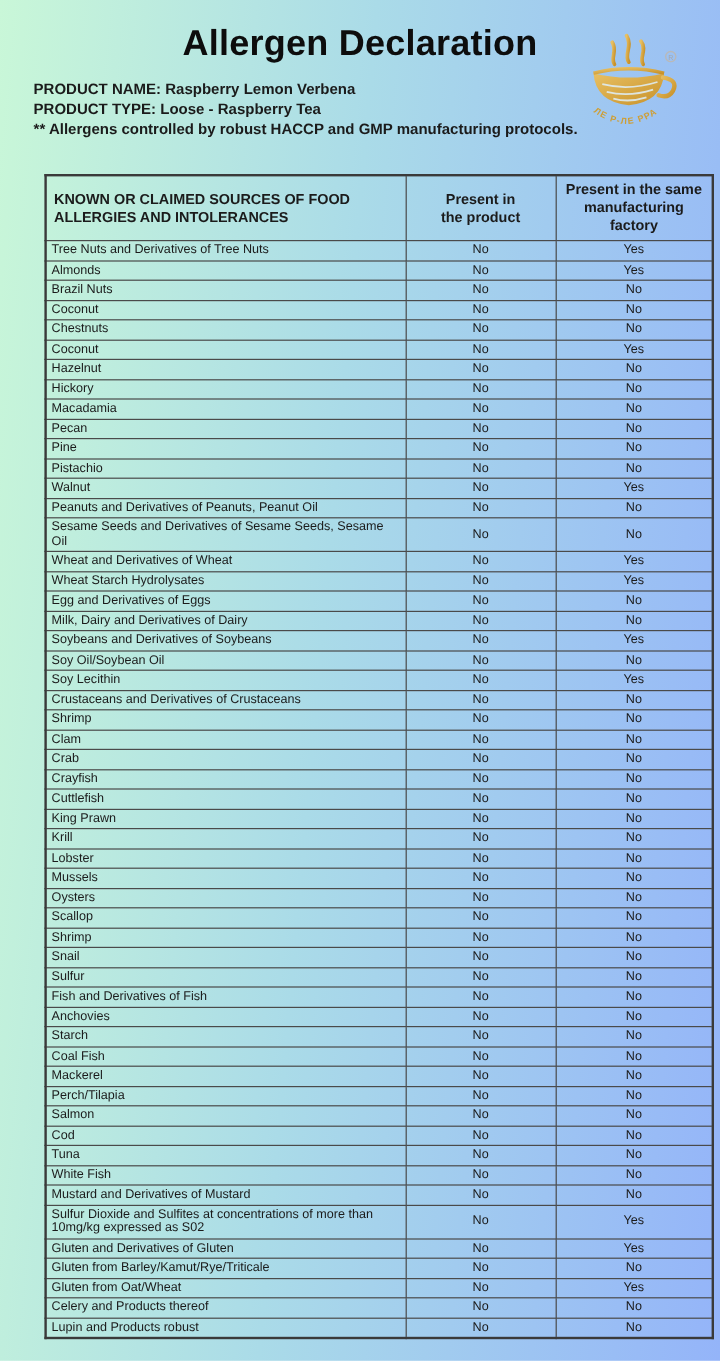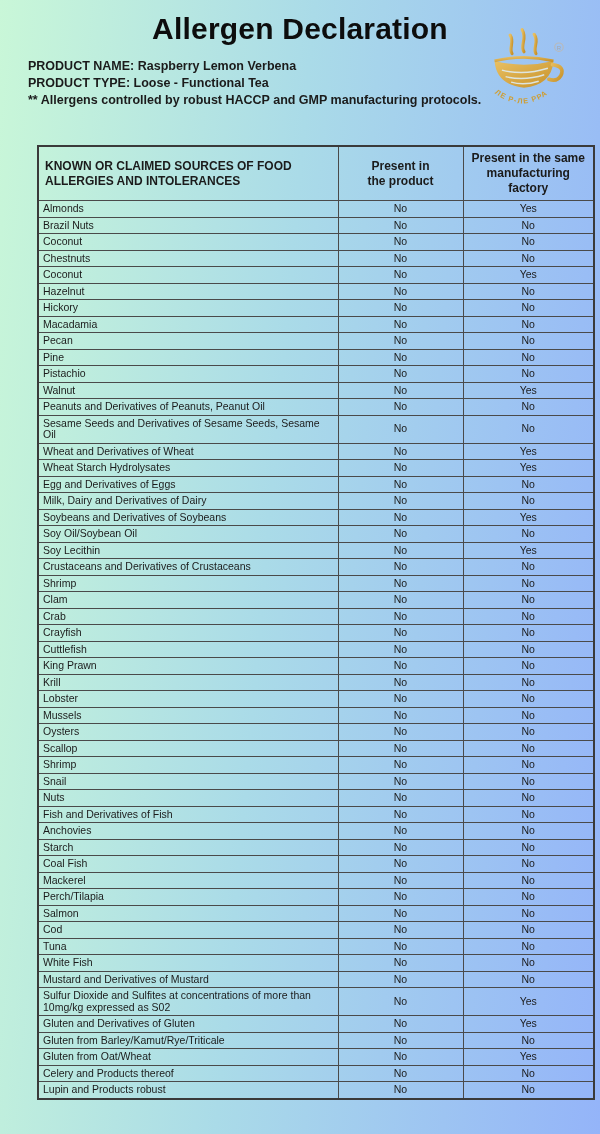--- a/index.html
+++ b/index.html
@@ -6,21 +6,21 @@
   body{
     width:600px;height:1134px;
     background:linear-gradient(95deg,#c9f7d8 0%,#aadbe8 45%,#94b4f9 100%);
     font-family:"Liberation Sans",sans-serif;
     color:#1b1b1b;
     overflow:hidden;
     position:relative;
   }
   .title{
     margin:0;
-    padding-top:12px;
+    padding-top:20px;
     text-align:center;
     font-size:30px;
     font-weight:700;
     letter-spacing:.2px;
     color:#0d0d0d;
   }
   .logo{
     position:absolute;
     top:26px;right:30px;
     width:92px;height:92px;
@@ -101,21 +101,21 @@
 
   <path d="M81 42 Q95 44 90 54 Q86 61 77 58" fill="none" stroke="url(#gold)" stroke-width="4" stroke-linecap="round"></path>
 
   <text font-size="8" fill="#cf9e33" font-weight="bold" letter-spacing="1.2" font-family="'Liberation Sans',sans-serif">
     <textPath href="#arcPath" startOffset="6%" id="logo-arc-textpath">ЛЕ Р-ЛЕ РРА</textPath>
   </text>
 </svg>
 
 <div class="product-info">
   <div>PRODUCT NAME: Raspberry Lemon Verbena</div>
-  <div>PRODUCT TYPE: Loose - Functional Tea</div>
+  <div>PRODUCT TYPE: Loose - Raspberry Tea</div>
   <div>** Allergens controlled by robust HACCP and GMP manufacturing protocols.</div>
 </div>
 
 <table class="allergen">
   <colgroup>
       <col class="c1">
       <col class="c2">
       <col class="c3">
     </colgroup>
   <thead>
@@ -123,20 +123,25 @@
       <th class="src-hdr">KNOWN OR CLAIMED SOURCES OF FOOD ALLERGIES AND INTOLERANCES</th>
       <th class="center-hdr">Present in
 the product</th>
       <th class="center-hdr">Present in the same
 manufacturing
 factory</th>
     </tr>
   </thead>
   <tbody>
       <tr>
+        <td class="allergen-name">Tree Nuts and Derivatives of Tree Nuts</td>
+        <td class="val">No</td>
+        <td class="val">Yes</td>
+      </tr>
+      <tr>
         <td class="allergen-name">Almonds</td>
         <td class="val">No</td>
         <td class="val">Yes</td>
       </tr>
       <tr>
         <td class="allergen-name">Brazil Nuts</td>
         <td class="val">No</td>
         <td class="val">No</td>
       </tr>
       <tr>
@@ -298,21 +303,21 @@
         <td class="allergen-name">Shrimp</td>
         <td class="val">No</td>
         <td class="val">No</td>
       </tr>
       <tr>
         <td class="allergen-name">Snail</td>
         <td class="val">No</td>
         <td class="val">No</td>
       </tr>
       <tr>
-        <td class="allergen-name">Nuts</td>
+        <td class="allergen-name">Sulfur</td>
         <td class="val">No</td>
         <td class="val">No</td>
       </tr>
       <tr>
         <td class="allergen-name">Fish and Derivatives of Fish</td>
         <td class="val">No</td>
         <td class="val">No</td>
       </tr>
       <tr>
         <td class="allergen-name">Anchovies</td>

